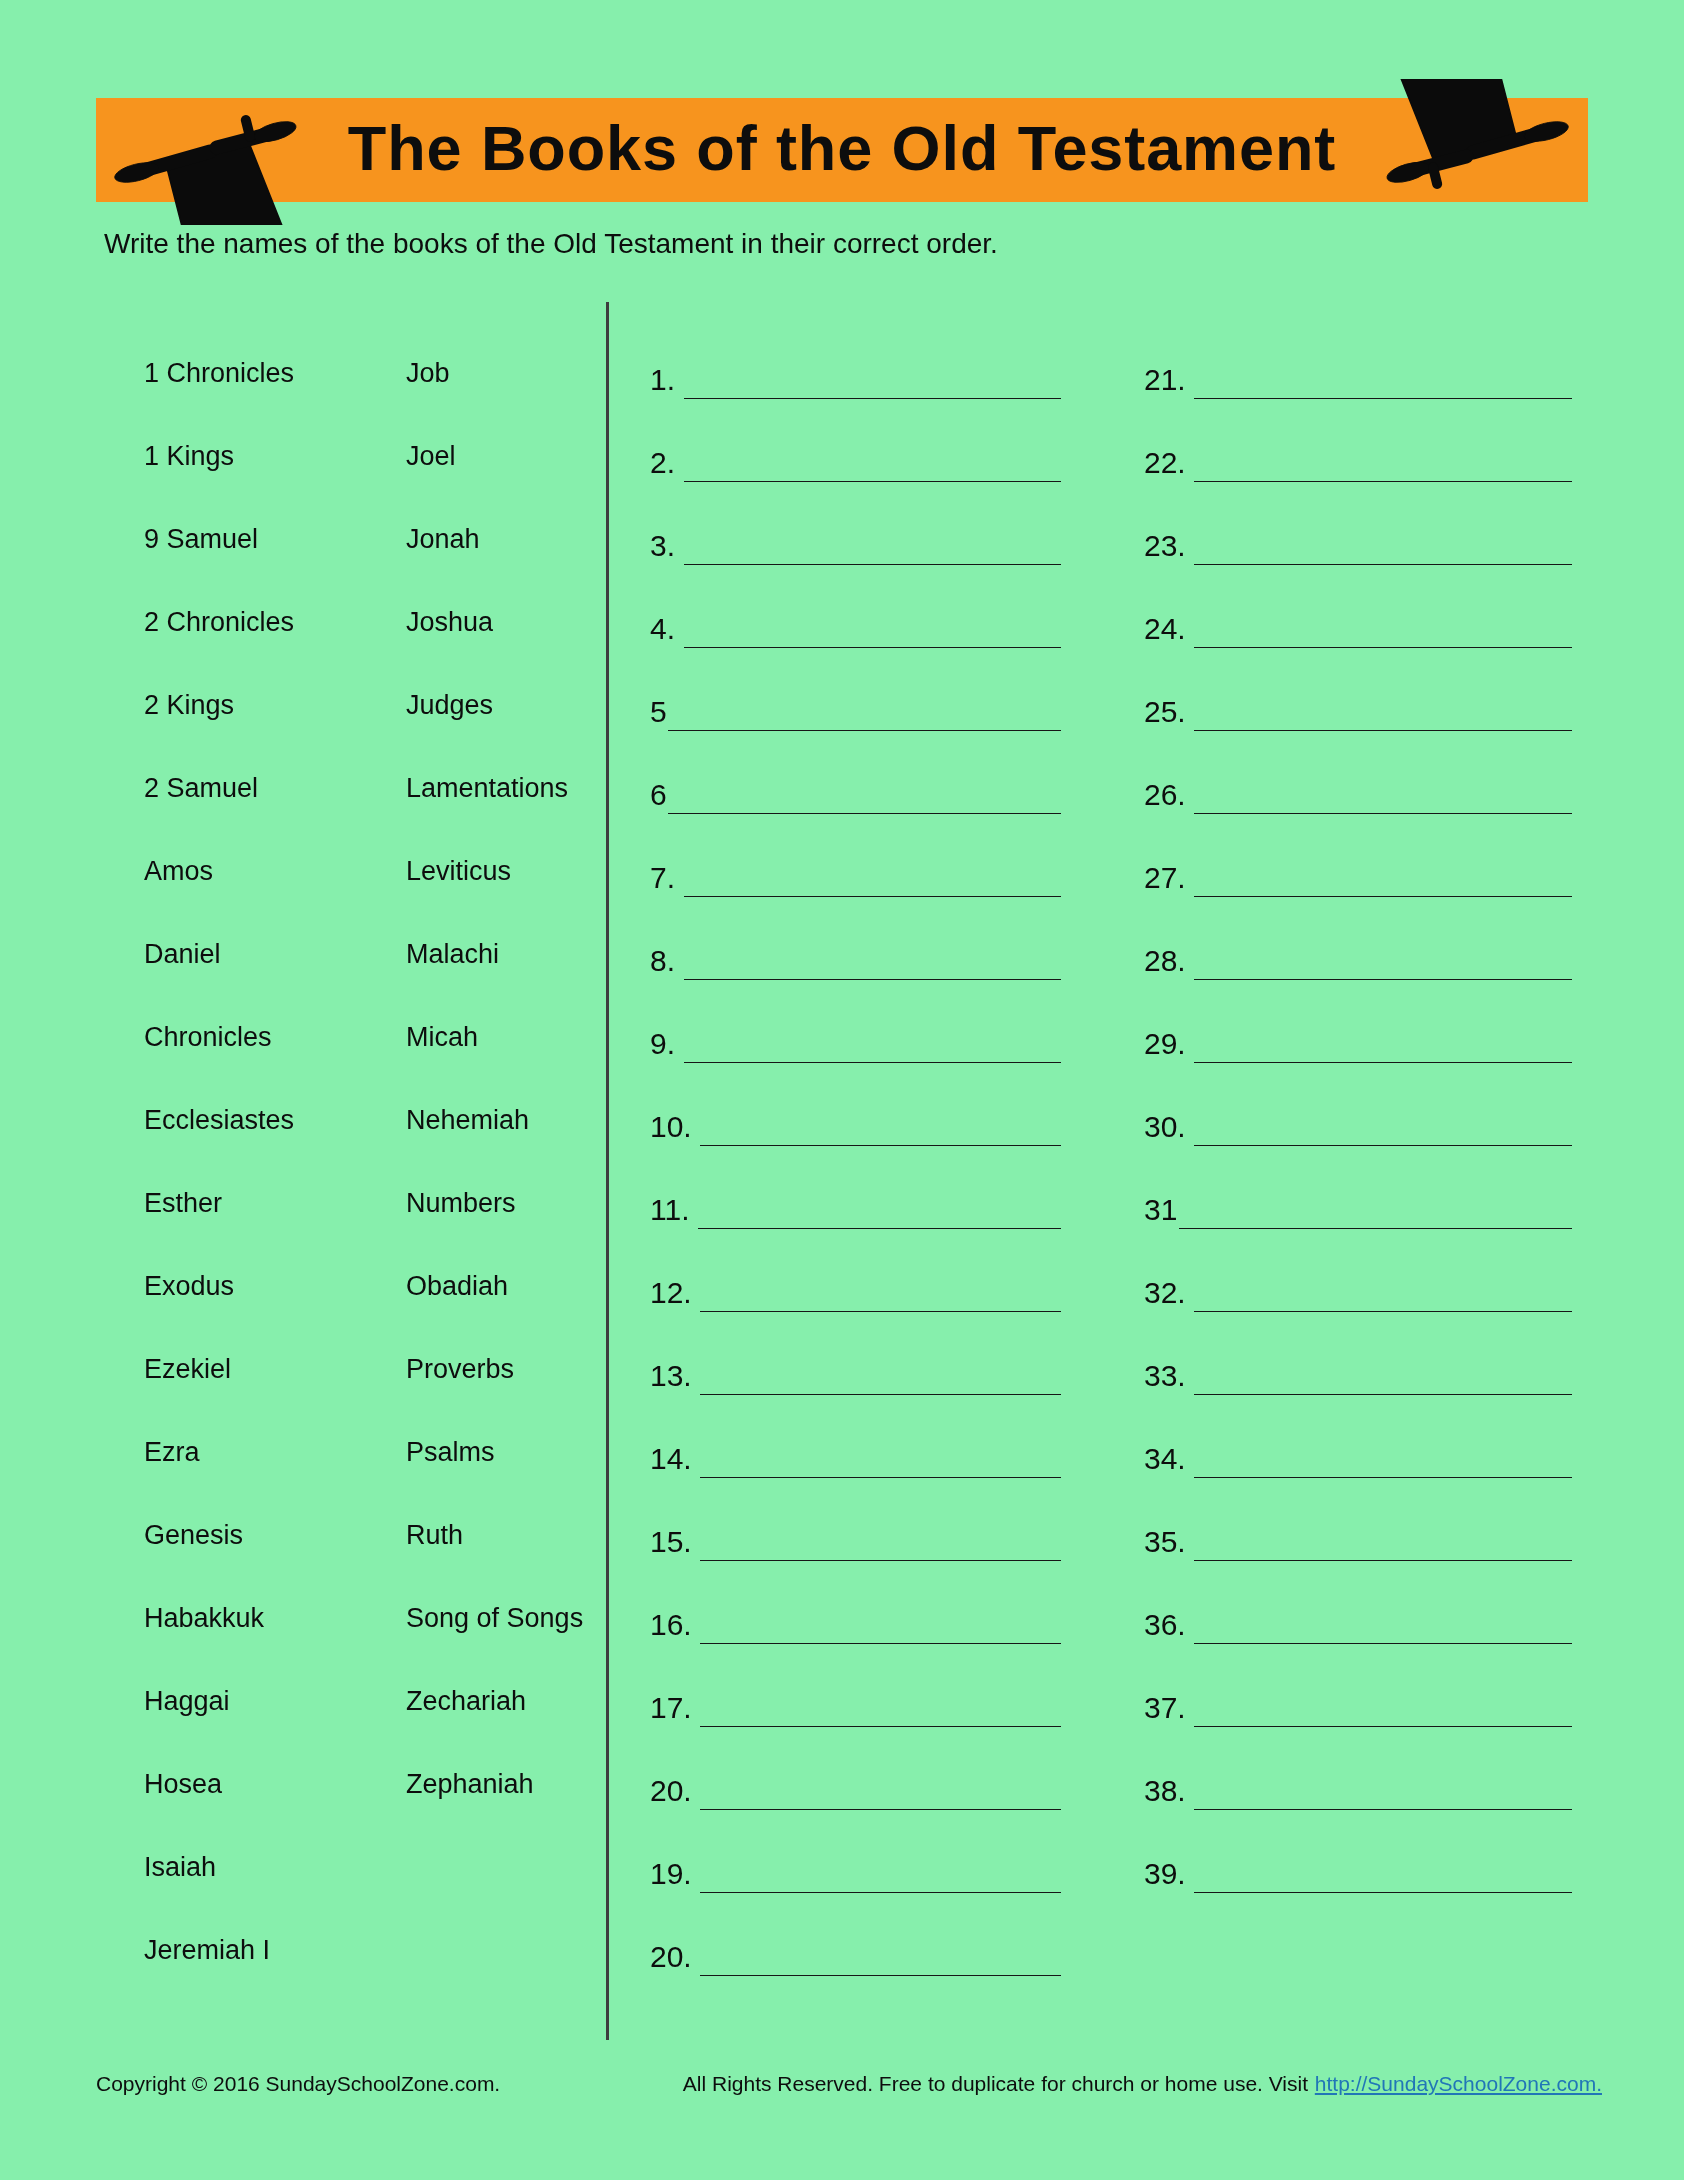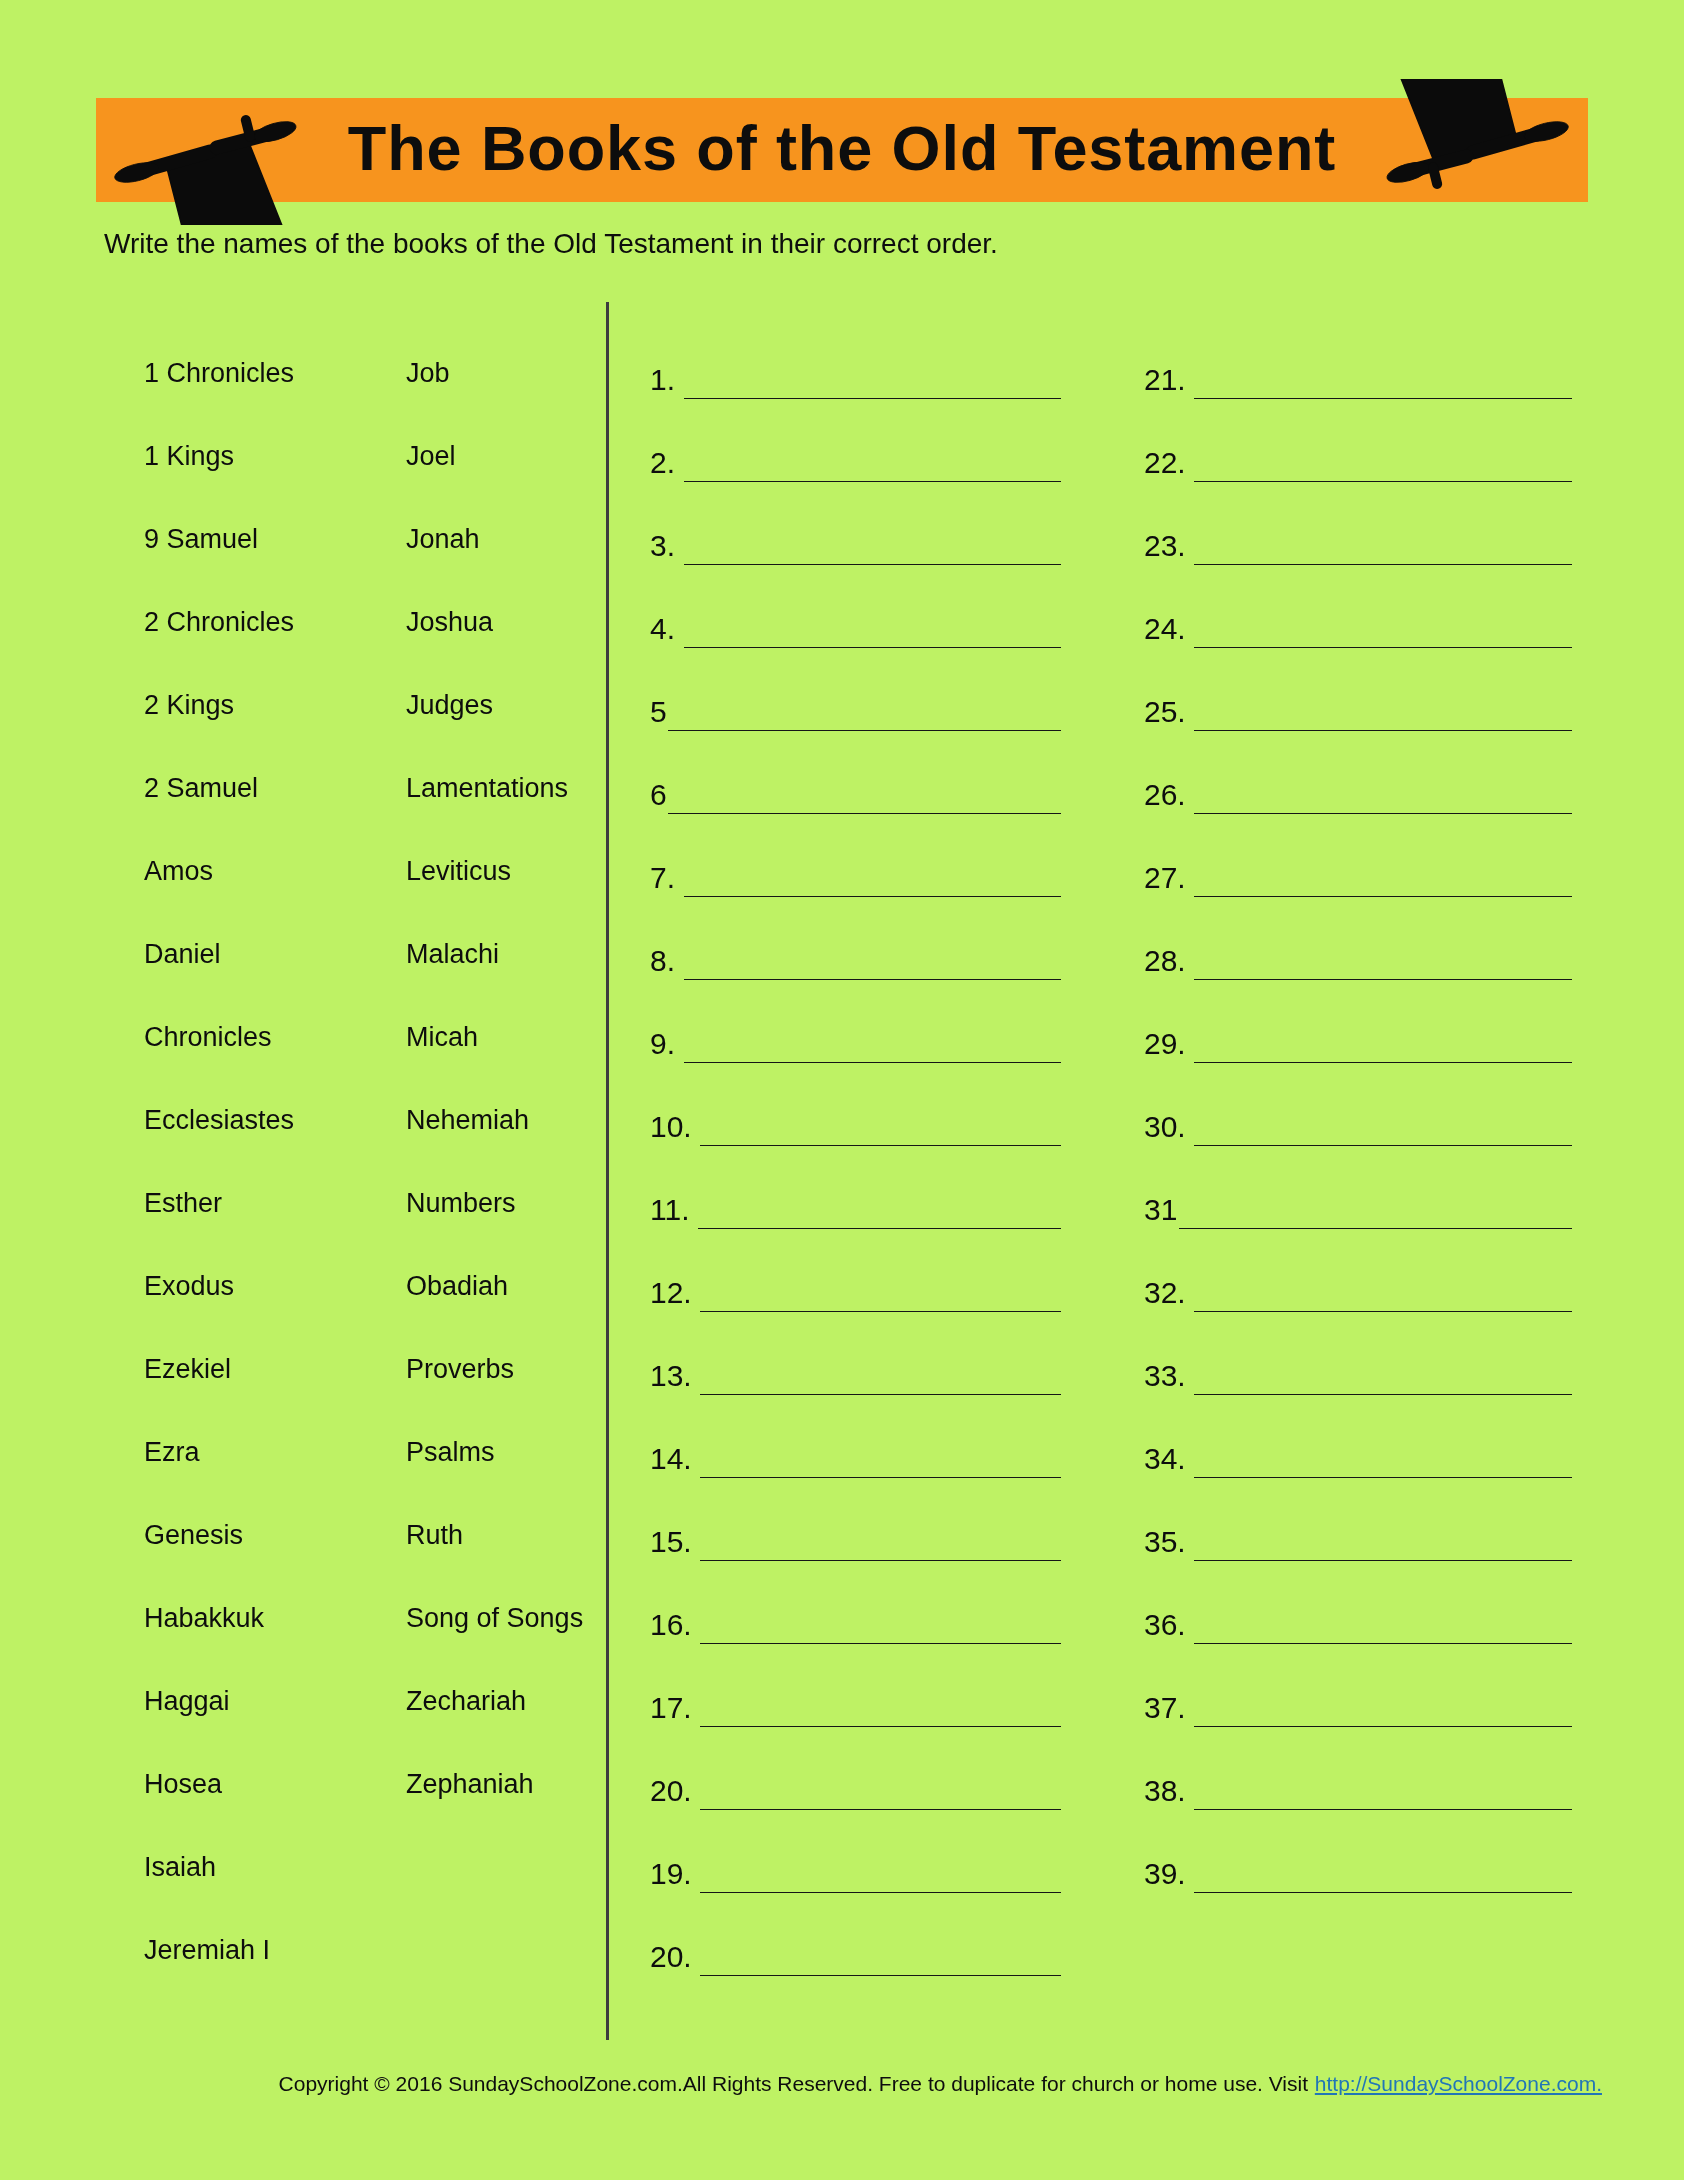--- a/index.html
+++ b/index.html
@@ -1,19 +1,19 @@
 <!DOCTYPE html>
 <html style="font-size:13.6px"><head>
 <meta charset="utf-8">
 <style>
   html,body{margin:0;padding:0;background:#fff;}
   .page{
     position:relative;
     width:1685px;height:2181px;
-    background:#bef264;
+    background:#86efac;
     font-family:"Liberation Sans", sans-serif;
     color:#111;
     overflow:hidden;
   }
   
   .banner{
     position:absolute;left:96px;top:98px;width:1492px;height:104px;
     display:flex;align-items:center;justify-content:center;
   }
   .title{
@@ -39,21 +39,21 @@
   .blanks{position:absolute;top:332px;}
   .blanks.col1{left:650px;width:411px;}
   .blanks.col2{left:1144px;width:428px;}
   .blank-row{height:83px;display:flex;align-items:flex-end;padding-bottom:20.4px;box-sizing:border-box;}
   .blank-row .num{font-size:30px;line-height:1;color:#0d0d0d;}
   .blank-row .line{flex:1;margin-left:8.5px;margin-bottom:-4.3px;border-bottom:1.7px solid #161616;height:0;}
   .blank-row.tight .line{margin-left:1.7px;}
   
   .footer{
     position:absolute;left:96px;top:2072px;width:1506px;
-    display:flex;justify-content:flex-end;align-items:baseline;
+    display:flex;justify-content:space-between;align-items:baseline;
     font-size:21px;color:#0d0d0d;white-space:nowrap;
   }
   .footer-right .sep{display:inline-block;width:6.8px;}
   .footer-link{text-decoration:underline;cursor:pointer;}
 </style>
 </head>
 <body>
 
 <div class="page">
 

